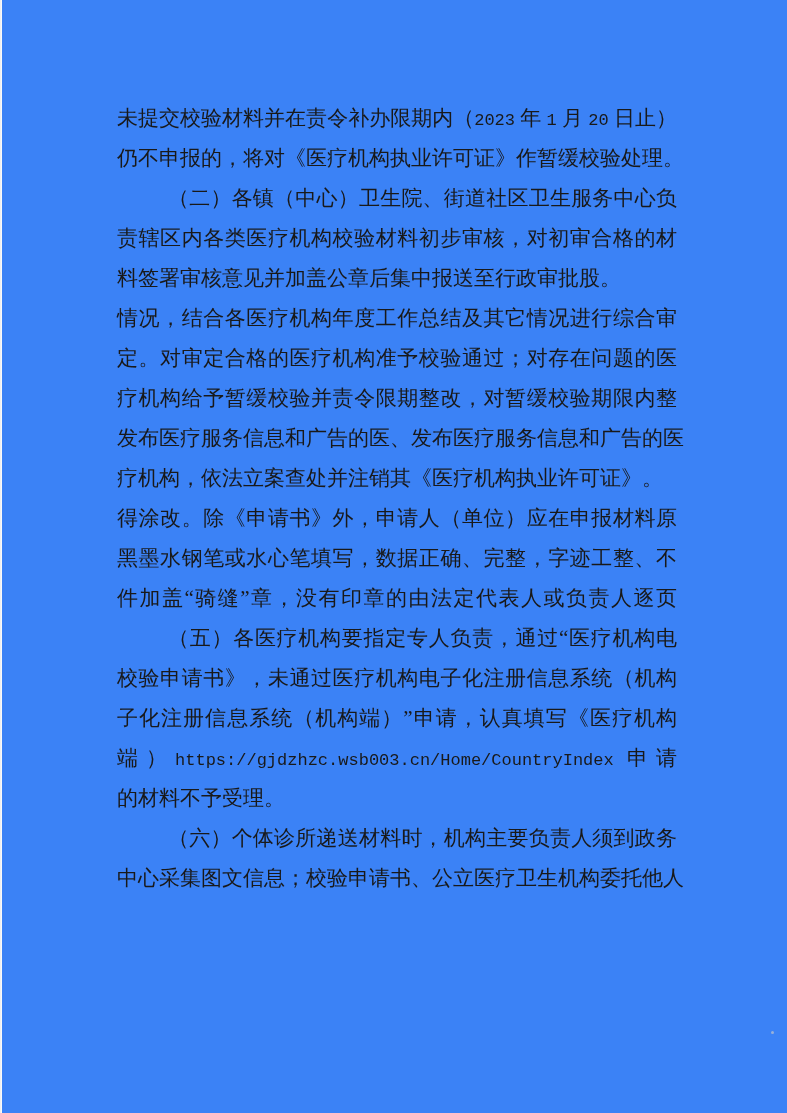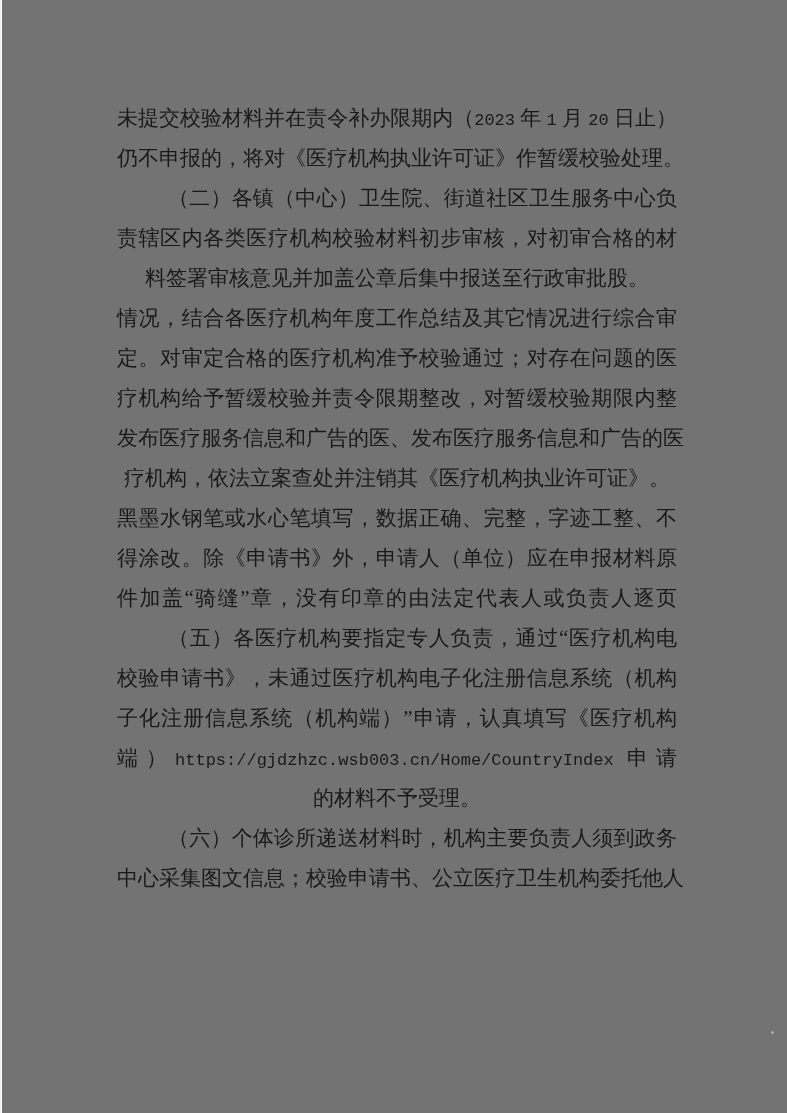--- a/index.html
+++ b/index.html
@@ -4,21 +4,21 @@
 <style>
   html, body {
     margin: 0;
     padding: 0;
     background: #ffffff;
   }
   .page {
     position: relative;
     width: 787px;
     height: 1113px;
-    background: #737373;
+    background: #3b82f6;
     overflow: hidden;
     font-family: "Liberation Serif", "DejaVu Serif", serif;
   }
   
   .scan-edge {
     position: absolute;
     left: 0; top: 0;
     width: 2px; height: 100%;
     background: linear-gradient(to right, #ececec, #fefefe);
   }
@@ -36,21 +36,21 @@
     left: 117px;
     top: 98px;
     width: 560px;
     color: #191919;
     font-size: 21px;
   }
   .line {
     height: 40px;
     line-height: 40px;
     white-space: nowrap;
-    text-align: center;
+    text-align: left;
   }
   .line.justify {
     text-align: justify;
     text-align-last: justify;
     text-justify: inter-character;
   }
   .line.indent {
     padding-left: 51px;
   }
   .latin {
@@ -68,22 +68,22 @@
       <div class="line justify"><span class="cjk">未提交校验材料并在责令补办限期内（</span><span class="latin">2023</span><span class="cjk"> 年 </span><span class="latin">1</span><span class="cjk"> 月 </span><span class="latin">20</span><span class="cjk"> 日止）</span></div>
       <div class="line"><span class="cjk">仍不申报的，将对《医疗机构执业许可证》作暂缓校验处理。</span></div>
       <div class="line indent justify"><span class="cjk">（二）各镇（中心）卫生院、街道社区卫生服务中心负</span></div>
       <div class="line justify"><span class="cjk">责辖区内各类医疗机构校验材料初步审核，对初审合格的材</span></div>
       <div class="line"><span class="cjk">料签署审核意见并加盖公章后集中报送至行政审批股。</span></div>
       <div class="line justify"><span class="cjk">情况，结合各医疗机构年度工作总结及其它情况进行综合审</span></div>
       <div class="line justify"><span class="cjk">定。对审定合格的医疗机构准予校验通过；对存在问题的医</span></div>
       <div class="line justify"><span class="cjk">疗机构给予暂缓校验并责令限期整改，对暂缓校验期限内整</span></div>
       <div class="line justify"><span class="cjk">发布医疗服务信息和广告的医、发布医疗服务信息和广告的医</span></div>
       <div class="line"><span class="cjk">疗机构，依法立案查处并注销其《医疗机构执业许可证》。</span></div>
+      <div class="line justify"><span class="cjk">得涂改。除《申请书》外，申请人（单位）应在申报材料原</span></div>
       <div class="line justify"><span class="cjk">黑墨水钢笔或水心笔填写，数据正确、完整，字迹工整、不</span></div>
-      <div class="line justify"><span class="cjk">得涂改。除《申请书》外，申请人（单位）应在申报材料原</span></div>
       <div class="line justify"><span class="cjk">件加盖“骑缝”章，没有印章的由法定代表人或负责人逐页</span></div>
       <div class="line indent justify"><span class="cjk">（五）各医疗机构要指定专人负责，通过“医疗机构电</span></div>
       <div class="line justify"><span class="cjk">校验申请书》，未通过医疗机构电子化注册信息系统（机构</span></div>
       <div class="line justify"><span class="cjk">子化注册信息系统（机构端）”申请，认真填写《医疗机构</span></div>
       <div class="line justify"><span class="cjk">端）</span><span class="latin">https://gjdzhzc.wsb003.cn/Home/CountryIndex</span><span class="cjk"> 申请</span></div>
       <div class="line"><span class="cjk">的材料不予受理。</span></div>
       <div class="line indent justify"><span class="cjk">（六）个体诊所递送材料时，机构主要负责人须到政务</span></div>
       <div class="line justify"><span class="cjk">中心采集图文信息；校验申请书、公立医疗卫生机构委托他人</span></div>
     </div>
 </div>

